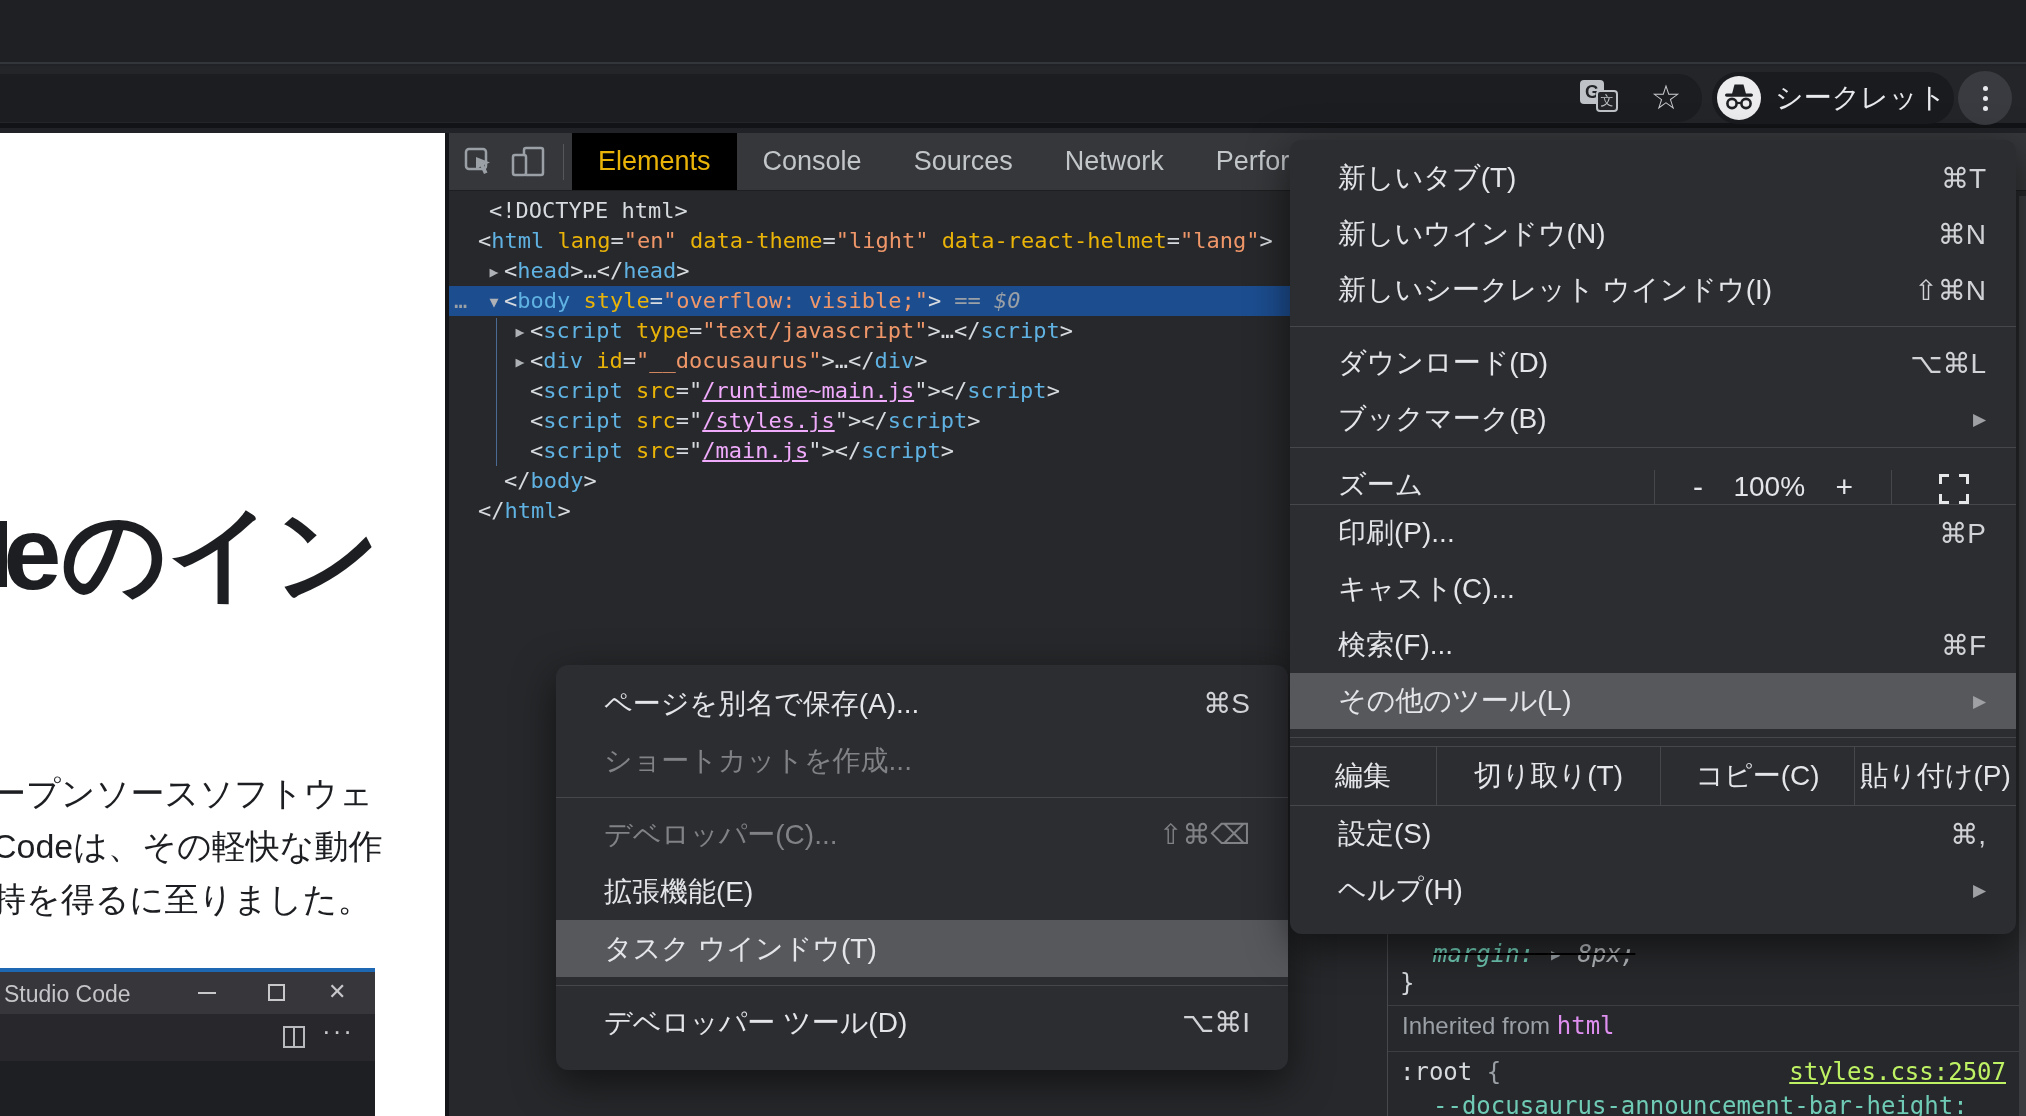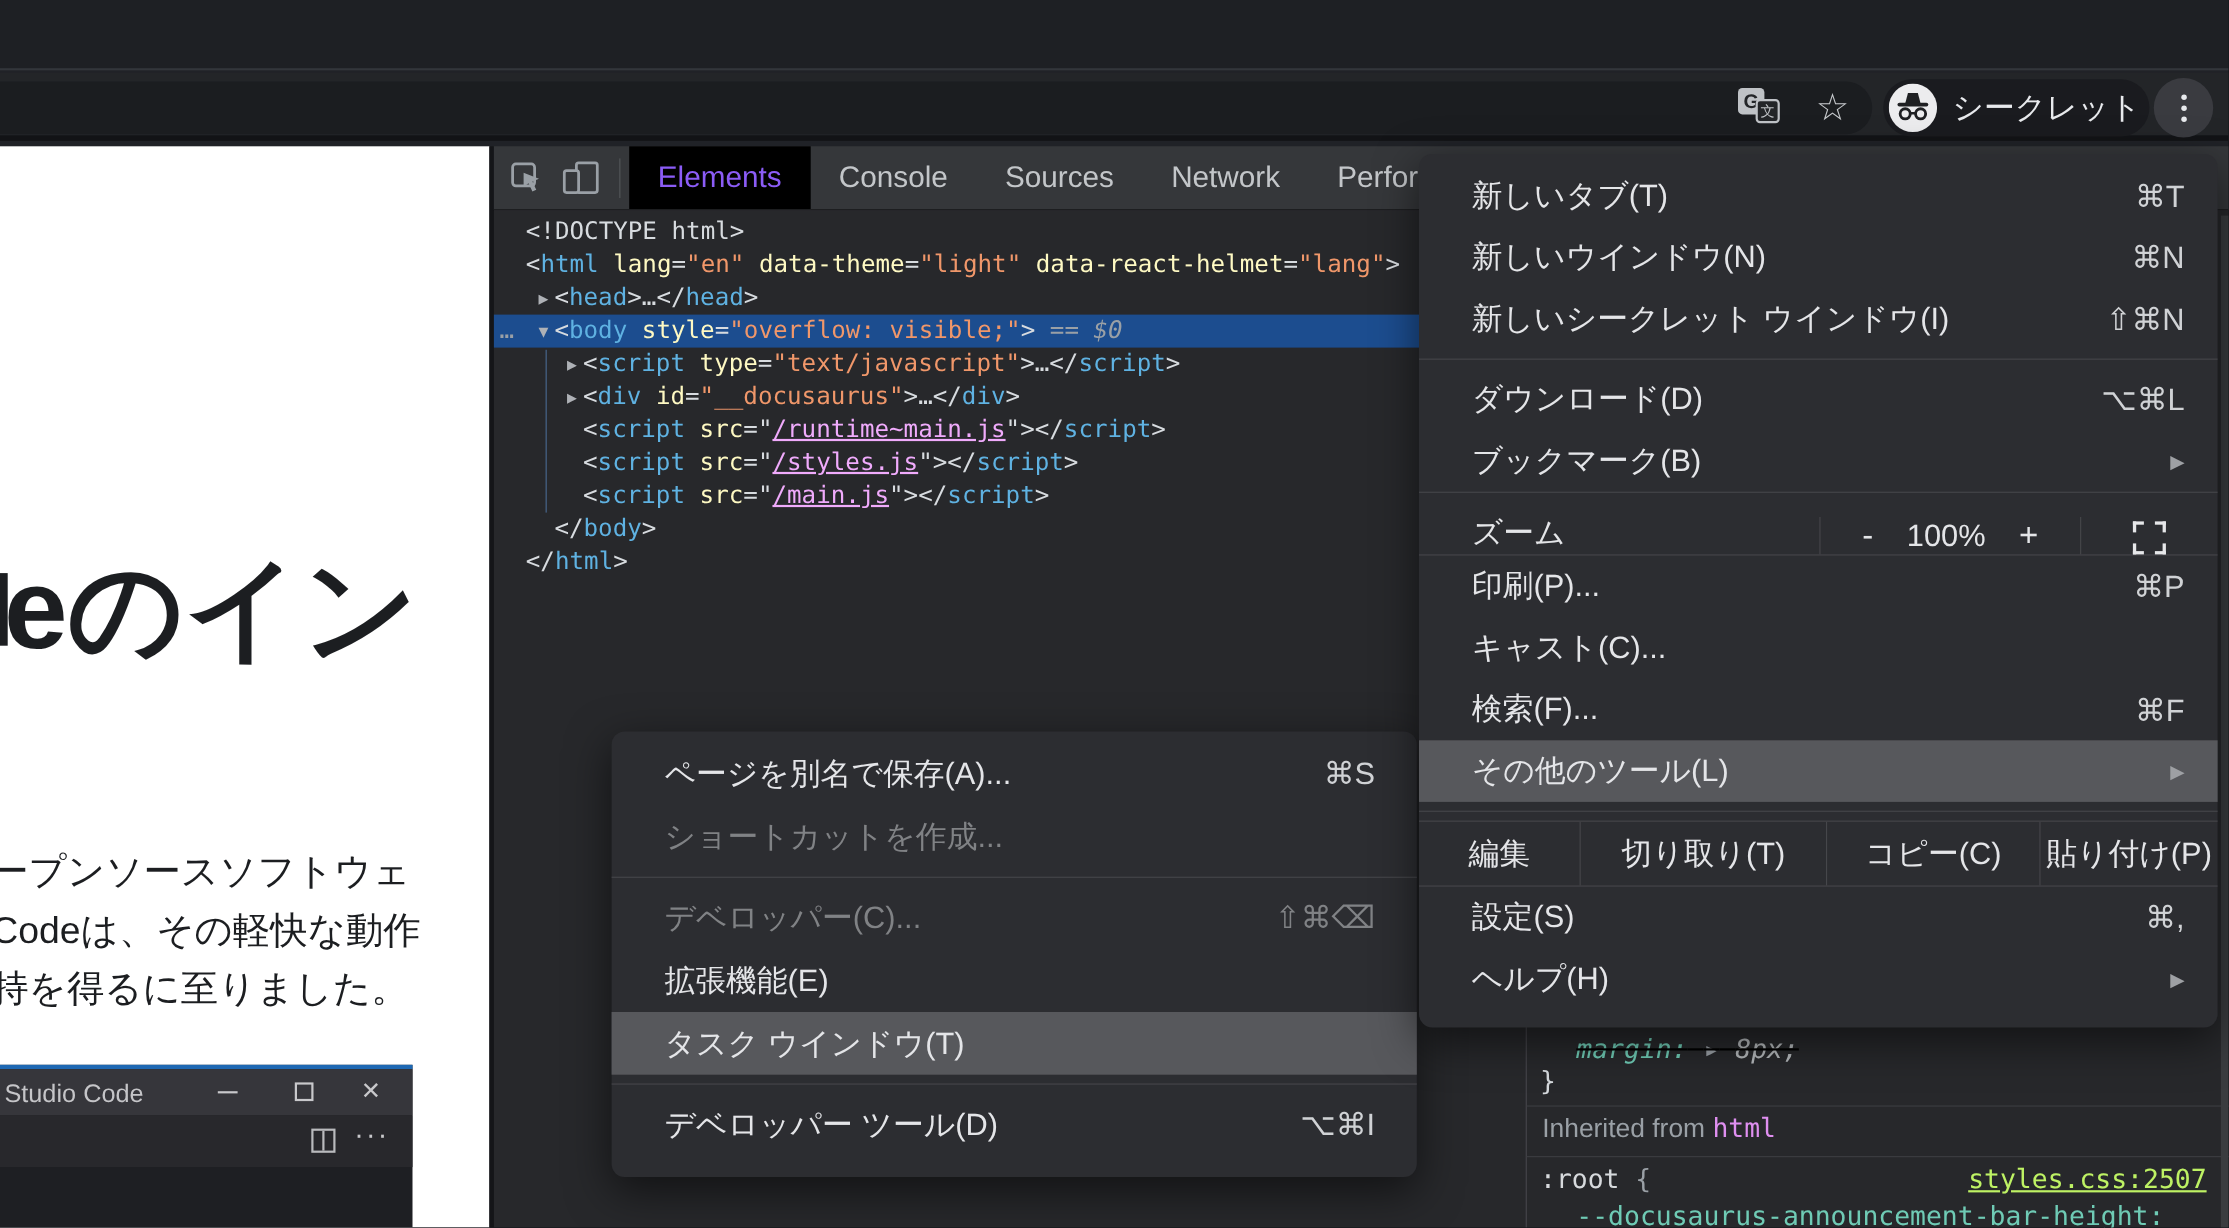--- a/index.html
+++ b/index.html
@@ -37,28 +37,28 @@
   .vs-split { position:absolute; left:283px; top:12px; width:22px; height:22px; border:2px solid #b9babd; }
   .vs-split::after { content:""; position:absolute; left:8px; top:0; width:2px; height:18px; background:#b9babd; }
   .vs-dots { position:absolute; left:322px; top:2px; color:#c8c8cb; font-size:26px; letter-spacing:2px; }
 
   
   .devtools { position:absolute; left:445px; top:133px; width:1581px; height:983px; background:#27282b; border-left:4px solid #141518; }
   .dt-toolbar { position:absolute; left:0; top:0; width:100%; height:58px; background:#35373a; border-bottom:1px solid #1d1e20; display:flex; align-items:stretch; }
   .dt-icons { display:flex; align-items:center; padding:0 14px 0 14px; gap:16px; }
   .dt-sep { width:1px; height:36px; background:#55575a; margin:11px 8px 0 2px; }
   .dt-tab { display:flex; align-items:center; padding:0 26px; font-size:27px; color:#c3c6c9; white-space:nowrap; }
-  .dt-tab.sel { background:#000000; color:#8b5cf6; }
+  .dt-tab.sel { background:#000000; color:#eab308; }
   .dt-content { position:absolute; left:0; top:63px; width:934px; font-family:"DejaVu Sans Mono", monospace; font-size:22px; }
   .code-line { position:relative; height:30px; line-height:30px; white-space:nowrap; color:#d7dbdf; }
   .code-line.sel { background:#1c4d8f; width:934px; }
   .gutter-dots { position:absolute; left:5px; color:#9aa0a6; letter-spacing:1px; }
   .tw-arrow { display:inline-block; width:20px; margin-left:-20px; color:#aeb1b6; font-size:15px; text-align:center; vertical-align:1px; }
   .tok-tag { color:#5fb2e2; }
-  .tok-attr { color:#fef9c3; }
+  .tok-attr { color:#eab308; }
   .tok-val { color:#f0976a; }
   .tok-link { color:#f0abfc; text-decoration:underline; }
   .tok-dim { color:#9aa0a6; }
   .tok-dimi { color:#9aa0a6; font-style:italic; }
   .indent-guide { position:absolute; left:47px; top:185px; width:1px; height:150px; background:#4a6a94; }
 
   
   .styles-pane { position:absolute; left:938px; top:63px; width:643px; height:920px; border-left:1px solid #47484c; font-family:"DejaVu Sans Mono", monospace; font-size:24px; }
   .sp-line { position:absolute; white-space:nowrap; }
   .sp-struck { text-decoration:line-through; font-style:italic; }
@@ -178,21 +178,21 @@
       <div id="dt-tabs" style="display:flex;align-items:stretch;">
           <div class="dt-tab sel">Elements</div>
           <div class="dt-tab">Console</div>
           <div class="dt-tab">Sources</div>
           <div class="dt-tab">Network</div>
           <div class="dt-tab">Performance</div>
         </div>
     </div>
     <div class="dt-content">
       <div id="code">
-          <div class="code-line" style="padding-left: 29px;"><span>&lt;!DOCTYPE html&gt;</span></div>
+          <div class="code-line" style="padding-left: 40px;"><span>&lt;!DOCTYPE html&gt;</span></div>
           <div class="code-line" style="padding-left: 29px;"><span>&lt;</span><span class="tok-tag">html</span><span> </span><span class="tok-attr">lang</span><span>=</span><span class="tok-val">"en"</span><span> </span><span class="tok-attr">data-theme</span><span>=</span><span class="tok-val">"light"</span><span> </span><span class="tok-attr">data-react-helmet</span><span>=</span><span class="tok-val">"lang"</span><span>&gt;</span></div>
           <div class="code-line" style="padding-left: 55px;"><span class="tw-arrow">▶</span><span>&lt;</span><span class="tok-tag">head</span><span>&gt;…&lt;/</span><span class="tok-tag">head</span><span>&gt;</span></div>
           <div class="code-line sel" style="padding-left: 55px;"><span class="gutter-dots">…</span><span class="tw-arrow">▼</span><span>&lt;</span><span class="tok-tag">body</span><span> </span><span class="tok-attr">style</span><span>=</span><span class="tok-val">"overflow: visible;"</span><span>&gt;</span><span class="tok-dim"> == </span><span class="tok-dimi">$0</span></div>
           <div class="code-line" style="padding-left: 81px;"><span class="tw-arrow">▶</span><span>&lt;</span><span class="tok-tag">script</span><span> </span><span class="tok-attr">type</span><span>=</span><span class="tok-val">"text/javascript"</span><span>&gt;…&lt;/</span><span class="tok-tag">script</span><span>&gt;</span></div>
           <div class="code-line" style="padding-left: 81px;"><span class="tw-arrow">▶</span><span>&lt;</span><span class="tok-tag">div</span><span> </span><span class="tok-attr">id</span><span>=</span><span class="tok-val">"__docusaurus"</span><span>&gt;…&lt;/</span><span class="tok-tag">div</span><span>&gt;</span></div>
           <div class="code-line" style="padding-left: 81px;"><span>&lt;</span><span class="tok-tag">script</span><span> </span><span class="tok-attr">src</span><span>="</span><span class="tok-link">/runtime~main.js</span><span>"&gt;&lt;/</span><span class="tok-tag">script</span><span>&gt;</span></div>
           <div class="code-line" style="padding-left: 81px;"><span>&lt;</span><span class="tok-tag">script</span><span> </span><span class="tok-attr">src</span><span>="</span><span class="tok-link">/styles.js</span><span>"&gt;&lt;/</span><span class="tok-tag">script</span><span>&gt;</span></div>
           <div class="code-line" style="padding-left: 81px;"><span>&lt;</span><span class="tok-tag">script</span><span> </span><span class="tok-attr">src</span><span>="</span><span class="tok-link">/main.js</span><span>"&gt;&lt;/</span><span class="tok-tag">script</span><span>&gt;</span></div>
           <div class="code-line" style="padding-left: 55px;"><span>&lt;/</span><span class="tok-tag">body</span><span>&gt;</span></div>
           <div class="code-line" style="padding-left: 29px;"><span>&lt;/</span><span class="tok-tag">html</span><span>&gt;</span></div>

